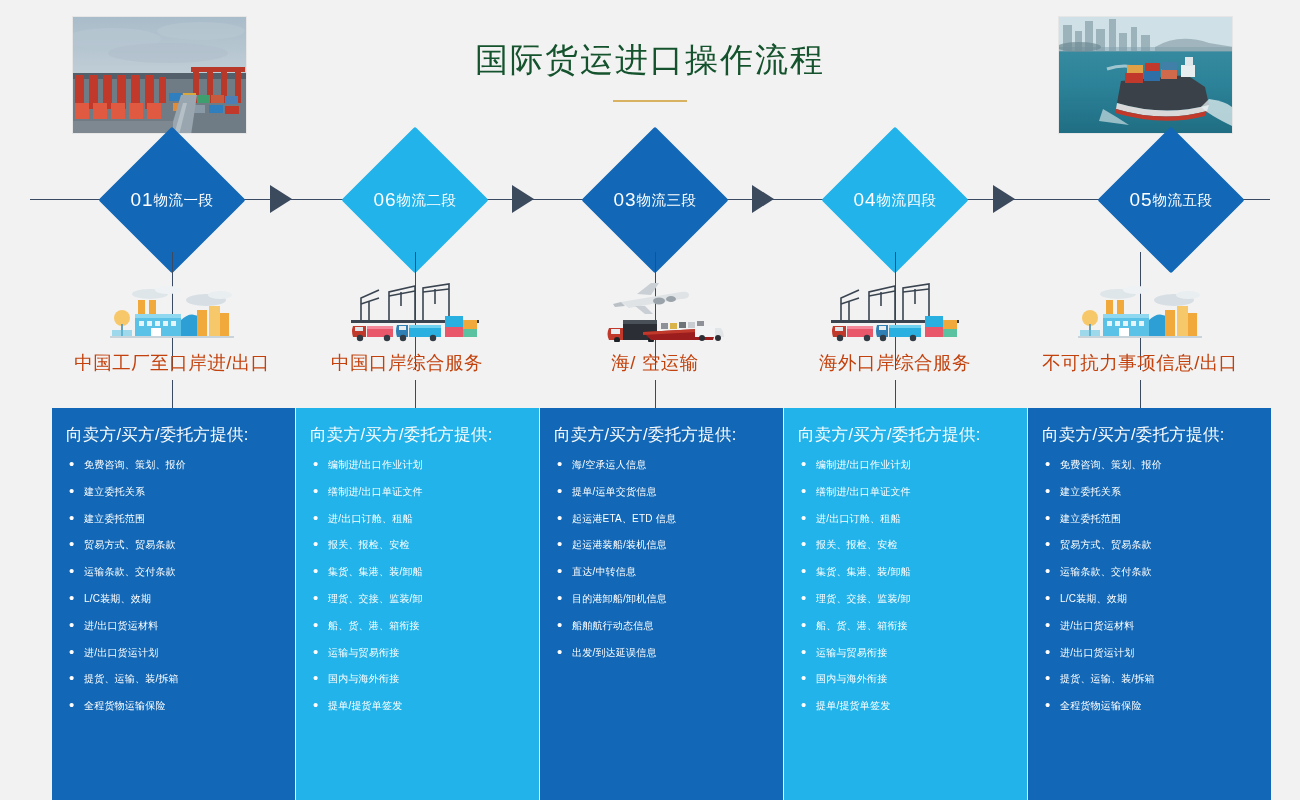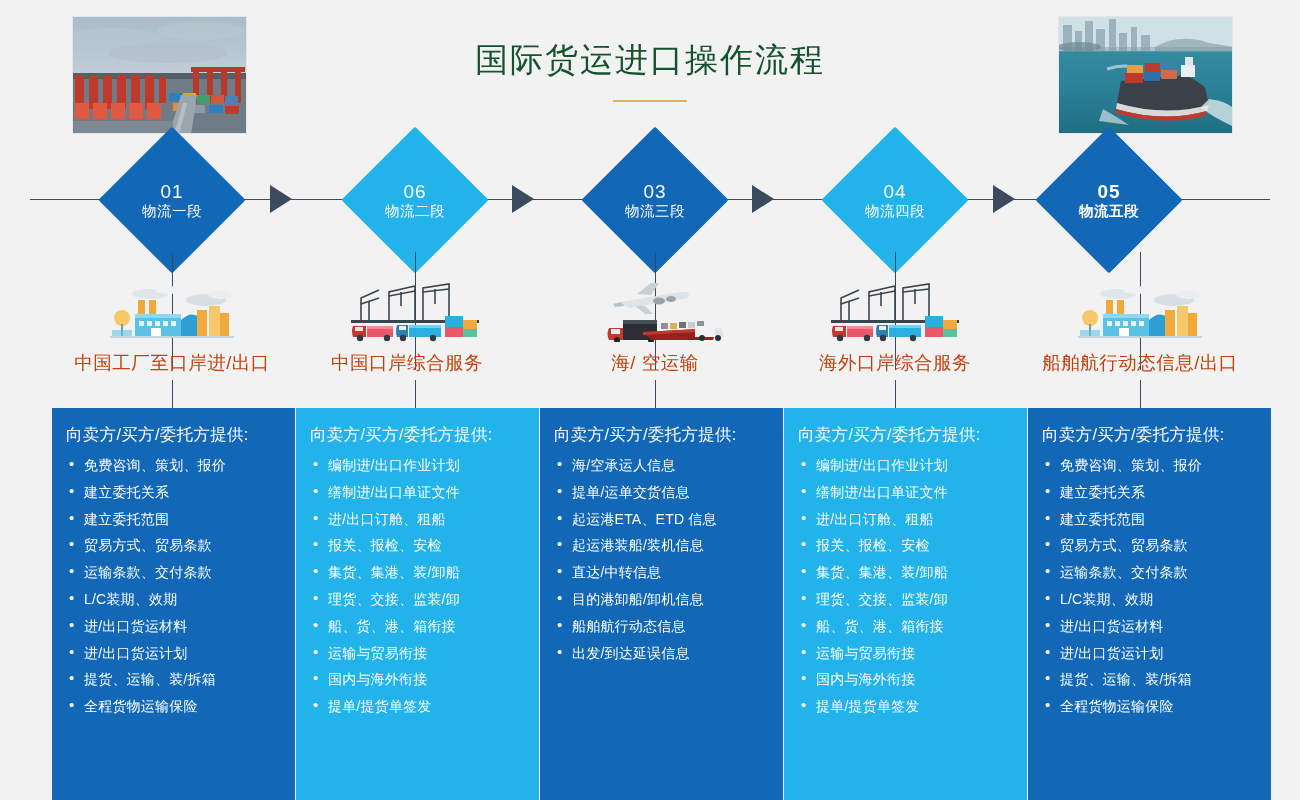--- a/index.html
+++ b/index.html
@@ -35,21 +35,21 @@
   .node { position: absolute; top: 148px; width: 104px; height: 104px; }
   .diamond {
     position: absolute; inset: 0;
     transform: rotate(45deg);
     border-radius: 2px;
   }
   .diamond.dark  { background: #1268b7; }
   .diamond.light { background: #22b3ea; }
   .node .label {
     position: absolute; inset: 0;
-    display: flex; flex-direction: column;
+    display: flex; flex-direction: row;
     align-items: center; justify-content: center;
     color: #ffffff; line-height: 1.15;
   }
   .node .num  { font-size: 19px; letter-spacing: 1px; }
   .node .name { font-size: 14.5px; letter-spacing: .5px; }
 
   .arrow {
     position: absolute; top: 185px;
     width: 0; height: 0;
     border-top: 14px solid transparent;
@@ -85,21 +85,21 @@
   }
   .panel.dark  { background: #1268b7; }
   .panel.light { background: #22b3ea; }
   .panel h3 {
     font-size: 16.5px; font-weight: 400; letter-spacing: .3px;
     margin-bottom: 6px; white-space: nowrap;
   }
   .panel ul { list-style: none; }
   .panel li {
     position: relative; padding-left: 18px;
-    font-size: 14px; line-height: 26.8px; letter-spacing: .2px;
+    font-size: 10px; line-height: 26.8px; letter-spacing: .2px;
     white-space: nowrap;
   }
   .panel li::before {
     content: "•"; position: absolute; left: 3px; top: -1px;
     font-size: 15px; line-height: 26.8px;
   }
 </style>
 </head>
 <body>
 
@@ -238,21 +238,21 @@
       <div class="drop-line2" style="left: 655px;"></div>
       <div class="node" style="left: 843px;">
         <div class="diamond light"></div>
         <div class="label">
           <span class="num">04</span>
           <span class="name">物流四段</span>
         </div>
       </div>
       <div class="drop-line" style="left: 895px;"></div>
       <div class="drop-line2" style="left: 895px;"></div>
-      <div class="node" style="left: 1057px; font-weight: bold;">
+      <div class="node" style="left: 1119px;">
         <div class="diamond dark"></div>
         <div class="label">
           <span class="num">05</span>
           <span class="name">物流五段</span>
         </div>
       </div>
       <div class="drop-line" style="left: 1140px;"></div>
       <div class="drop-line2" style="left: 1140px;"></div>
     </div>
   <div id="arrows">
@@ -430,21 +430,21 @@
       <rect x="4" y="50" width="20" height="6" fill="#59c2e6" opacity=".55"></rect>
       <rect x="2" y="56" width="124" height="2" fill="#c9d4da"></rect>
     </svg>
       </div>
     </div>
   <div id="captions">
       <div class="caption" style="left: 22px;">中国工厂至口岸进/出口</div>
       <div class="caption" style="left: 257px;">中国口岸综合服务</div>
       <div class="caption" style="left: 505px;">海/ 空运输</div>
       <div class="caption" style="left: 745px;">海外口岸综合服务</div>
-      <div class="caption" style="left: 990px;">船舶航行动态信息/出口</div>
+      <div class="caption" style="left: 990px;">不可抗力事项信息/出口</div>
     </div>
   <div id="panels">
       <div class="panel dark" style="left: 52px;">
         <h3>向卖方/买方/委托方提供:</h3>
         <ul>
           <li>免费咨询、策划、报价</li>
           <li>建立委托关系</li>
           <li>建立委托范围</li>
           <li>贸易方式、贸易条款</li>
           <li>运输条款、交付条款</li>

